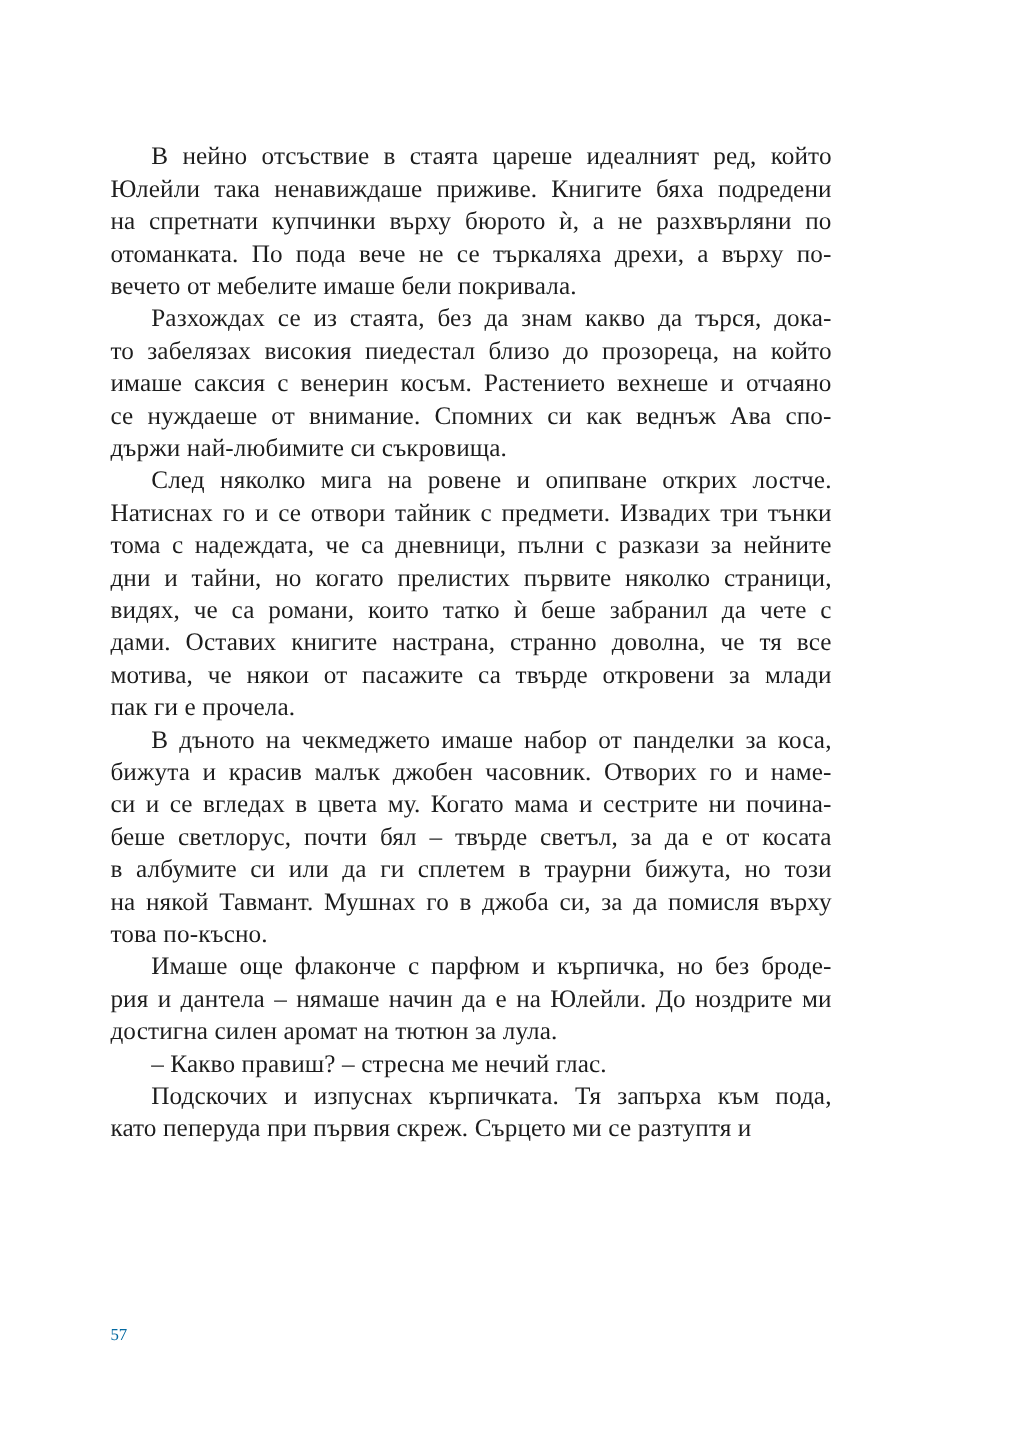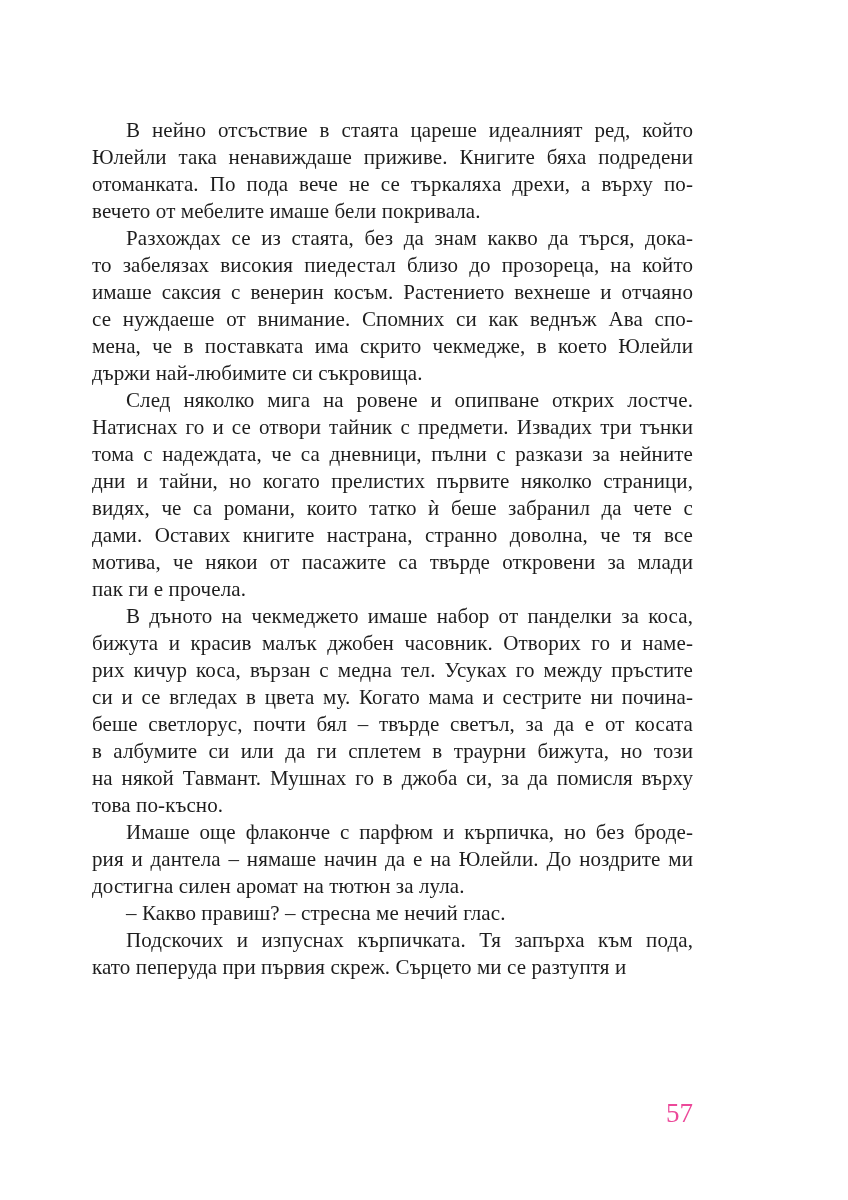--- a/index.html
+++ b/index.html
@@ -46,59 +46,57 @@
     text-indent: 34px;
   }
   .line.last {
     text-align-last: left;
   }
   .page-number {
     position: absolute;
     left: 92px;
     top: 1100px;
     width: 601px;
-    text-align: right;
-    font-size: 27px;
+    font-size: 14px;
     line-height: 27px;
-    color: #ec4899;
+    color: #0369a1;
   }
 </style>
 </head>
 <body>
 
 <div class="page">
   <div class="text-block">
       <div class="paragraph">
         <div class="line first">В нейно отсъствие в стаята цареше идеалният ред, който</div>
         <div class="line">Юлейли така ненавиждаше приживе. Книгите бяха подредени</div>
+        <div class="line">на спретнати купчинки върху бюрото ѝ, а не разхвърляни по</div>
         <div class="line">отоманката. По пода вече не се търкаляха дрехи, а върху по-</div>
         <div class="line last">вечето от мебелите имаше бели покривала.</div>
       </div>
       <div class="paragraph">
         <div class="line first">Разхождах се из стаята, без да знам какво да търся, дока-</div>
         <div class="line">то забелязах високия пиедестал близо до прозореца, на който</div>
         <div class="line">имаше саксия с венерин косъм. Растението вехнеше и отчаяно</div>
         <div class="line">се нуждаеше от внимание. Спомних си как веднъж Ава спо-</div>
-        <div class="line">мена, че в поставката има скрито чекмедже, в което Юлейли</div>
         <div class="line last">държи най-любимите си съкровища.</div>
       </div>
       <div class="paragraph">
         <div class="line first">След няколко мига на ровене и опипване открих лостче.</div>
         <div class="line">Натиснах го и се отвори тайник с предмети. Извадих три тънки</div>
         <div class="line">тома с надеждата, че са дневници, пълни с разкази за нейните</div>
         <div class="line">дни и тайни, но когато прелистих първите няколко страници,</div>
         <div class="line">видях, че са романи, които татко ѝ беше забранил да чете с</div>
         <div class="line">дами. Оставих книгите настрана, странно доволна, че тя все</div>
         <div class="line">мотива, че някои от пасажите са твърде откровени за млади</div>
         <div class="line last">пак ги е прочела.</div>
       </div>
       <div class="paragraph">
         <div class="line first">В дъното на чекмеджето имаше набор от панделки за коса,</div>
         <div class="line">бижута и красив малък джобен часовник. Отворих го и наме-</div>
-        <div class="line">рих кичур коса, вързан с медна тел. Усуках го между пръстите</div>
         <div class="line">си и се вгледах в цвета му. Когато мама и сестрите ни почина-</div>
         <div class="line">беше светлорус, почти бял – твърде светъл, за да е от косата</div>
         <div class="line">в албумите си или да ги сплетем в траурни бижута, но този</div>
         <div class="line">на някой Тавмант. Мушнах го в джоба си, за да помисля върху</div>
         <div class="line last">това по-късно.</div>
       </div>
       <div class="paragraph">
         <div class="line first">Имаше още флаконче с парфюм и кърпичка, но без броде-</div>
         <div class="line">рия и дантела – нямаше начин да е на Юлейли. До ноздрите ми</div>
         <div class="line last">достигна силен аромат на тютюн за лула.</div>

